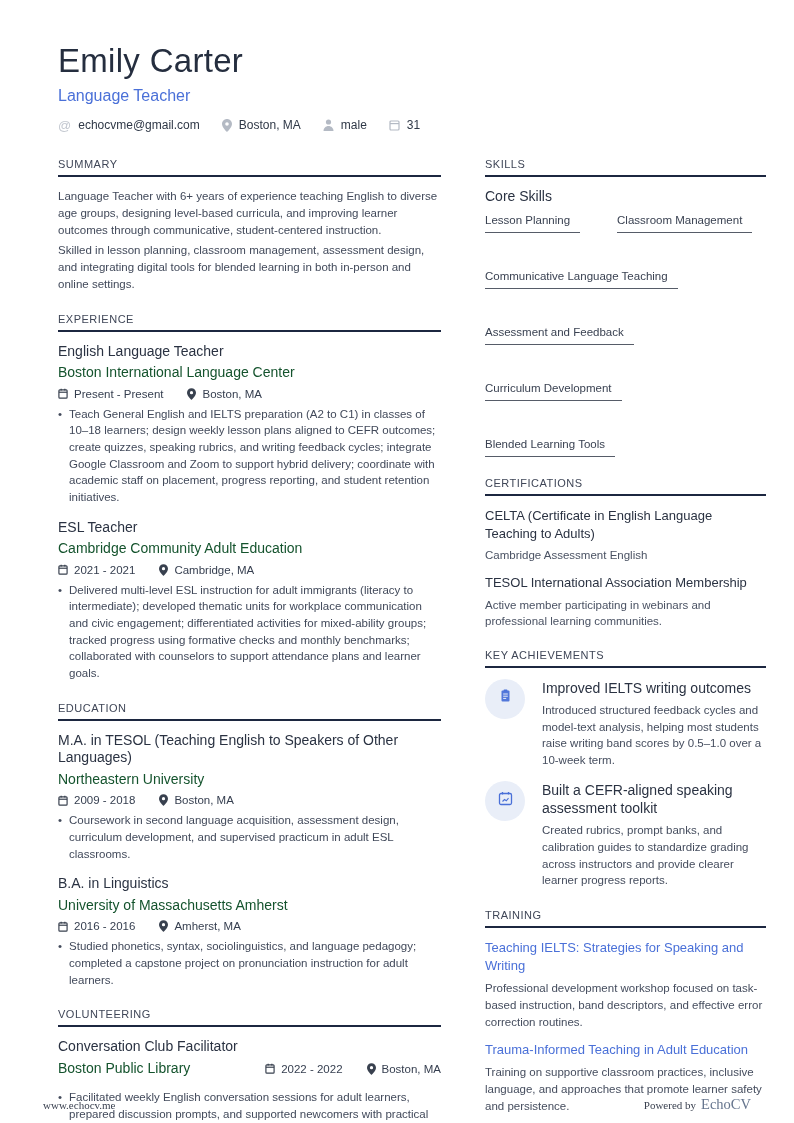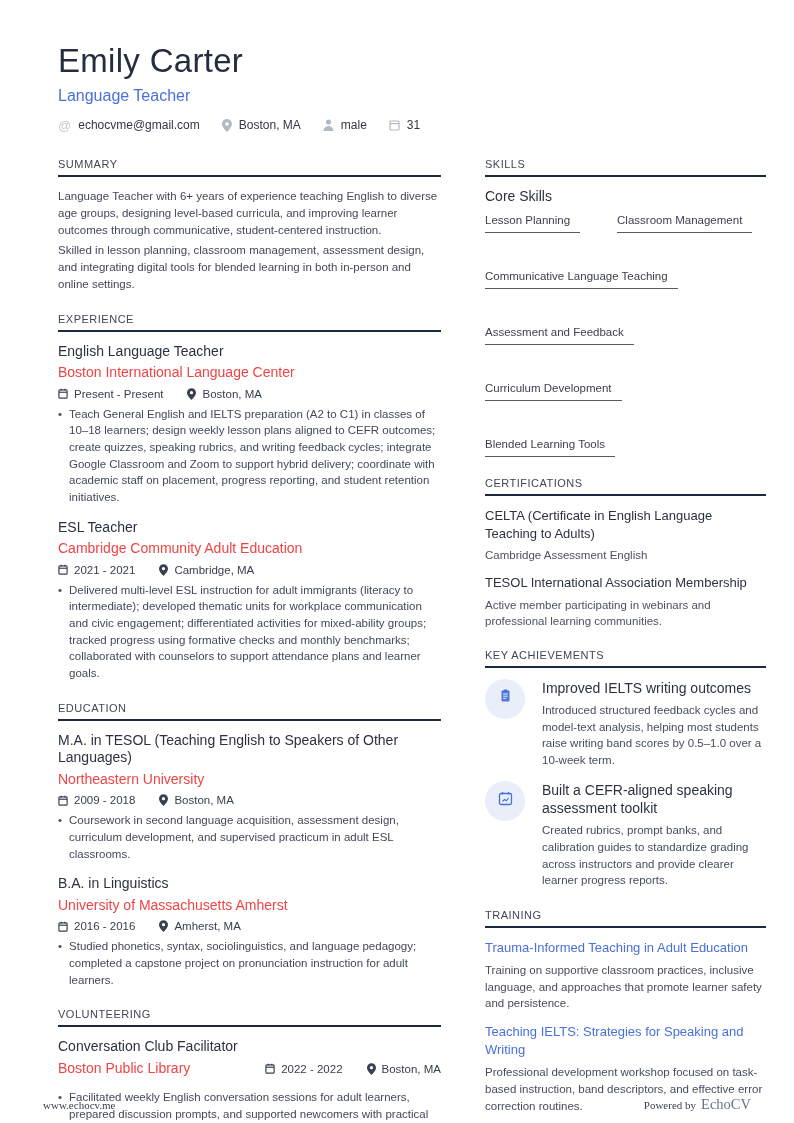--- a/index.html
+++ b/index.html
@@ -23,21 +23,21 @@
 
   
   .section { margin-bottom:20px; }
   .sec-head { font-size:11px; letter-spacing:.5px; color:#3f4657; font-weight:500; }
   .sec-rule { height:2px; background:#1c2740; margin-top:5px; margin-bottom:11px; }
 
   .para { font-size:11.5px; line-height:1.46; color:#41495a; margin-bottom:4px; }
 
   .entry { margin-bottom:13px; }
   .entry-title { font-size:14px; color:#2a3242; line-height:1.25; }
-  .entry-org { font-size:14px; color:#ef4444; margin-top:4px; line-height:1.25; }
+  .entry-org { font-size:14px; color:#14532d; margin-top:4px; line-height:1.25; }
   .meta-row { display:flex; align-items:flex-start; gap:24px; margin-top:6px; }
   .meta-item { display:flex; align-items:center; gap:6px; font-size:11.5px; color:#353e4f; }
   .m-icon { color:#39414f; display:inline-flex; }
   .m-icon svg { display:block; }
   .bullets { margin-top:6px; }
   .bullet { display:flex; gap:7px; font-size:11.5px; line-height:1.45; color:#41495a; }
   .bullet .dot { flex:none; }
 
   .org-meta-row { display:flex; align-items:center; justify-content:space-between; margin-top:4px; }
   .org-meta-row .entry-org { margin-top:0; }
@@ -370,26 +370,26 @@
             <div class="ach-title">Built a CEFR-aligned speaking assessment toolkit</div>
             <div class="ach-desc">Created rubrics, prompt banks, and calibration guides to standardize grading across instructors and provide clearer learner progress reports.</div>
           </div>
         </div>
       </div>
 
       <div class="section">
         <div class="sec-head">TRAINING</div>
         <div class="sec-rule"></div>
         <div class="training">
+          <div class="training-title">Teaching IELTS: Strategies for Speaking and Writing</div>
+          <div class="training-desc">Professional development workshop focused on task-based instruction, band descriptors, and effective error correction routines.</div>
+        </div>
+        <div class="training">
           <div class="training-title">Trauma-Informed Teaching in Adult Education</div>
           <div class="training-desc">Training on supportive classroom practices, inclusive language, and approaches that promote learner safety and persistence.</div>
-        </div>
-        <div class="training">
-          <div class="training-title">Teaching IELTS: Strategies for Speaking and Writing</div>
-          <div class="training-desc">Professional development workshop focused on task-based instruction, band descriptors, and effective error correction routines.</div>
         </div>
       </div>
 
     </div>
   </div>
 
   <div class="footer">
     <span class="footer-site">www.echocv.me</span>
     <span class="footer-right">
       <span class="powered">Powered by</span>

